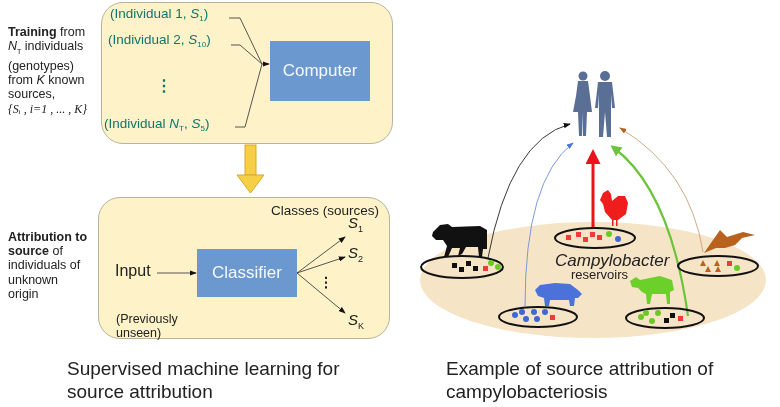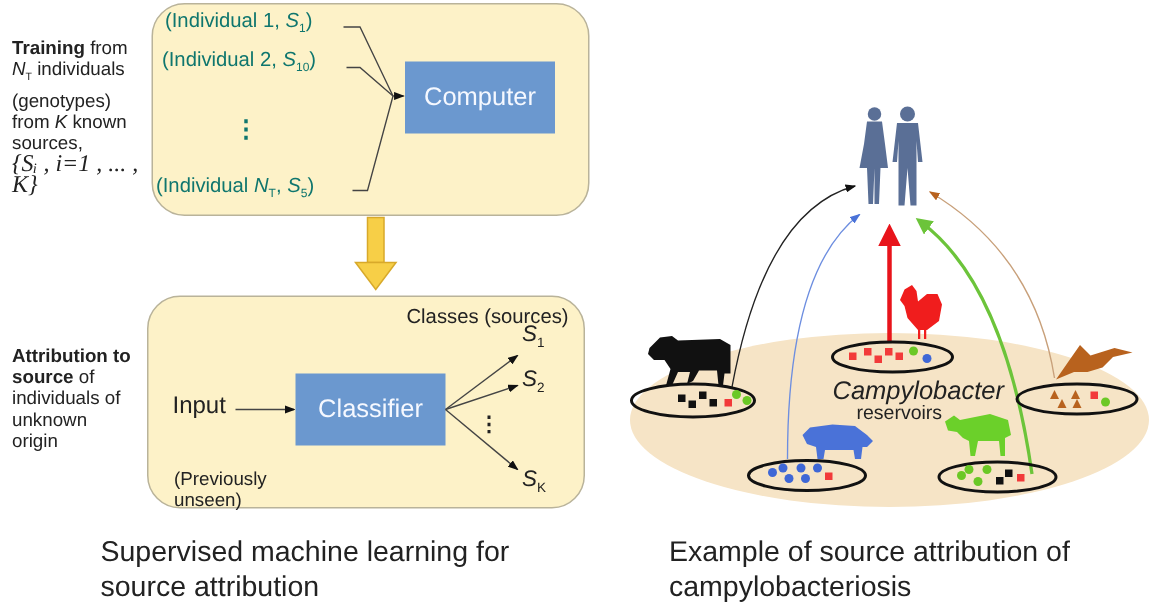--- a/index.html
+++ b/index.html
@@ -24,37 +24,37 @@
 </style>
 </head>
 <body>
 
 <div class="abs side-label" style="left:8px;top:25px;width:88px;">
   <div><b>Training</b><span> from</span></div>
   <div><i>N</i><sub style="font-size:7px">T</sub><span> individuals</span></div>
   <div>(genotypes)</div>
   <div><span>from </span><i>K</i><span> known</span></div>
   <div>sources,</div>
-  <div style="font-family:'Liberation Serif',serif;font-style:italic;font-size:16px;">{Sᵢ , i=1 , ... , K}</div>
+  <div style="font-family:'Liberation Serif',serif;font-style:italic;font-size:12px;">{Sᵢ , i=1 , ... , K}</div>
 </div>
 
 <div class="panel" style="left:101px;top:2px;width:290px;height:140px;"></div>
 
 <div class="ind" style="left:110px;top:6px;">
   <span>(Individual 1, </span><i>S</i><sub>1</sub><span>)</span>
 </div>
 <div class="ind" style="left:108px;top:32px;text-align:right;">
   <span>(Individual 2, </span><i>S</i><sub>10</sub><span>)</span>
 </div>
 <div class="ind" style="left:156px;top:76px;font-size:16px;font-weight:bold;">⋮</div>
 <div class="ind" style="left:104px;top:116px;">
   <span>(Individual </span><i>N</i><sub>T</sub><span>, </span><i>S</i><sub>5</sub><span>)</span>
 </div>
 
-<div class="bluebox" style="left:270px;top:41px;width:100px;height:48px;">Computer</div>
+<div class="bluebox" style="left:270px;top:41px;width:100px;height:60px;">Computer</div>
 
 <div class="abs side-label" style="left:8px;top:230px;width:90px;">
   <div><b>Attribution to</b></div>
   <div><b>source</b><span> of</span></div>
   <div>individuals of</div>
   <div>unknown</div>
   <div>origin</div>
 </div>
 
 <div class="panel" style="left:98px;top:197px;width:290px;height:140px;"></div>

